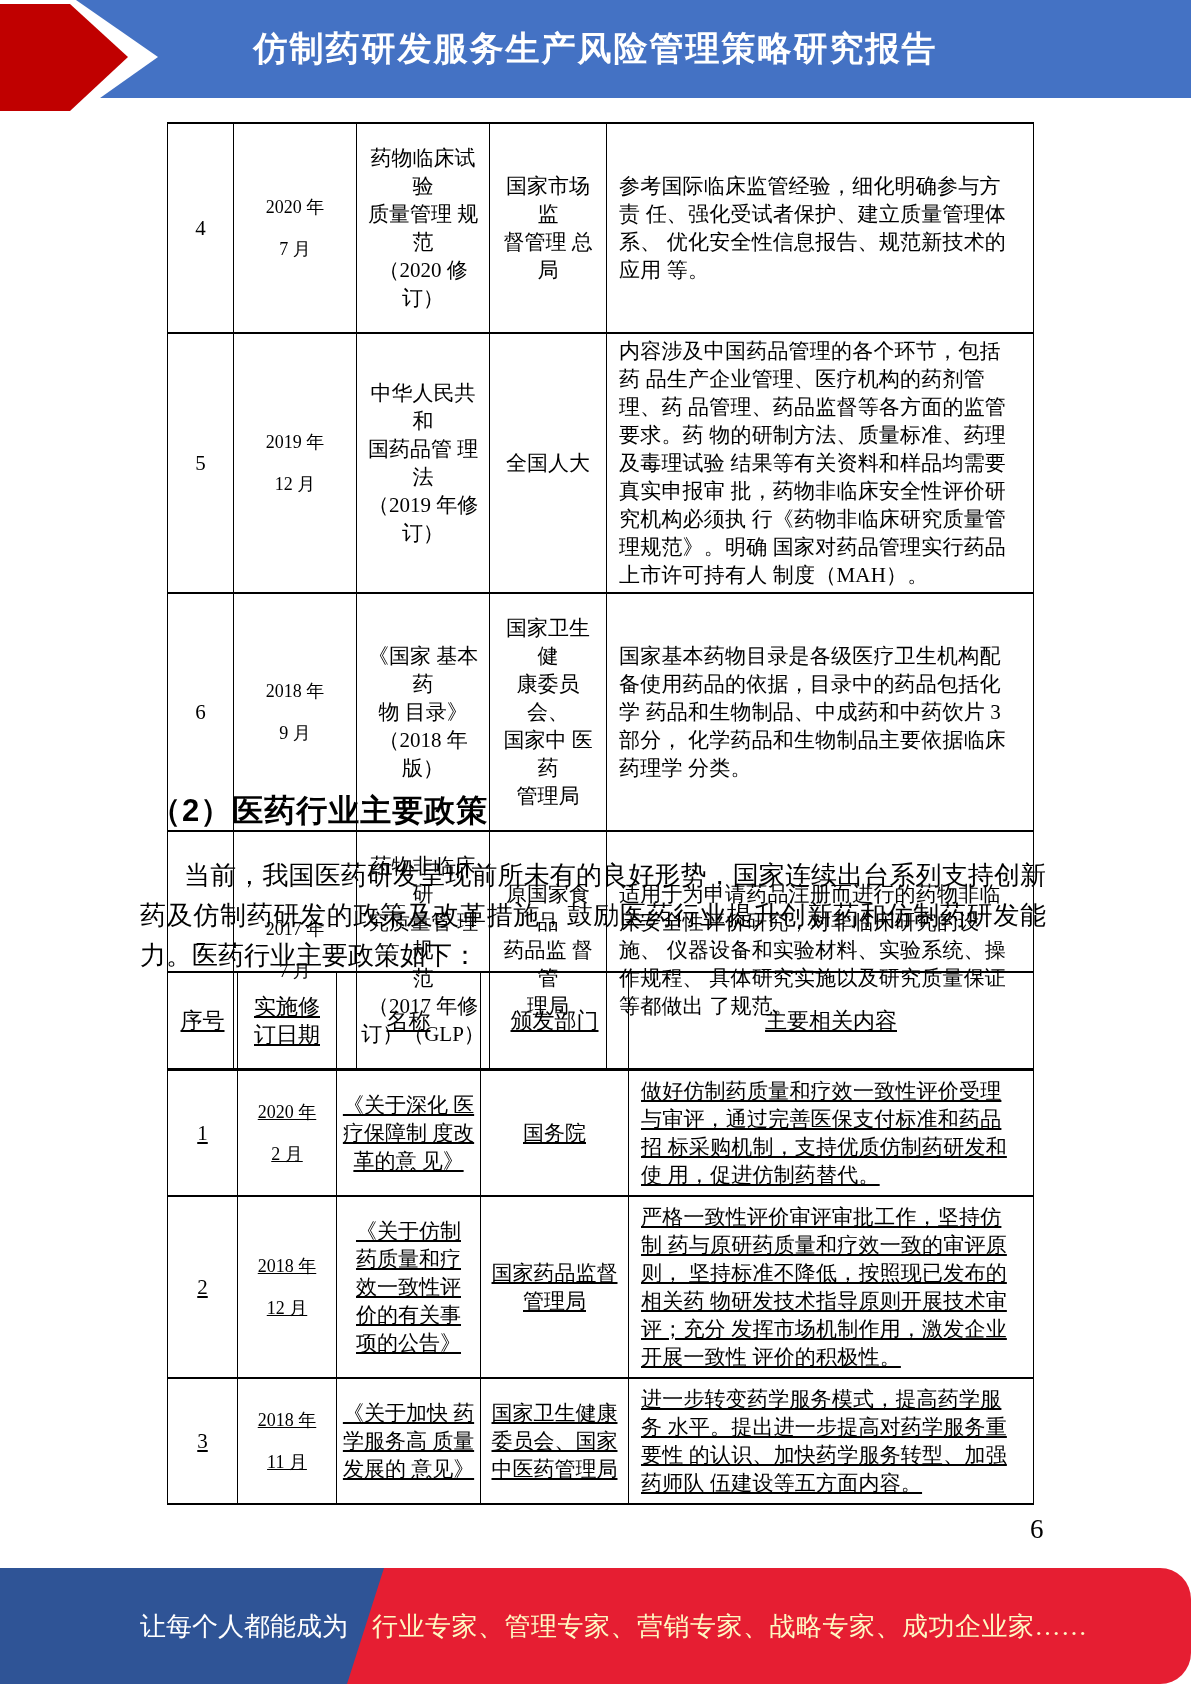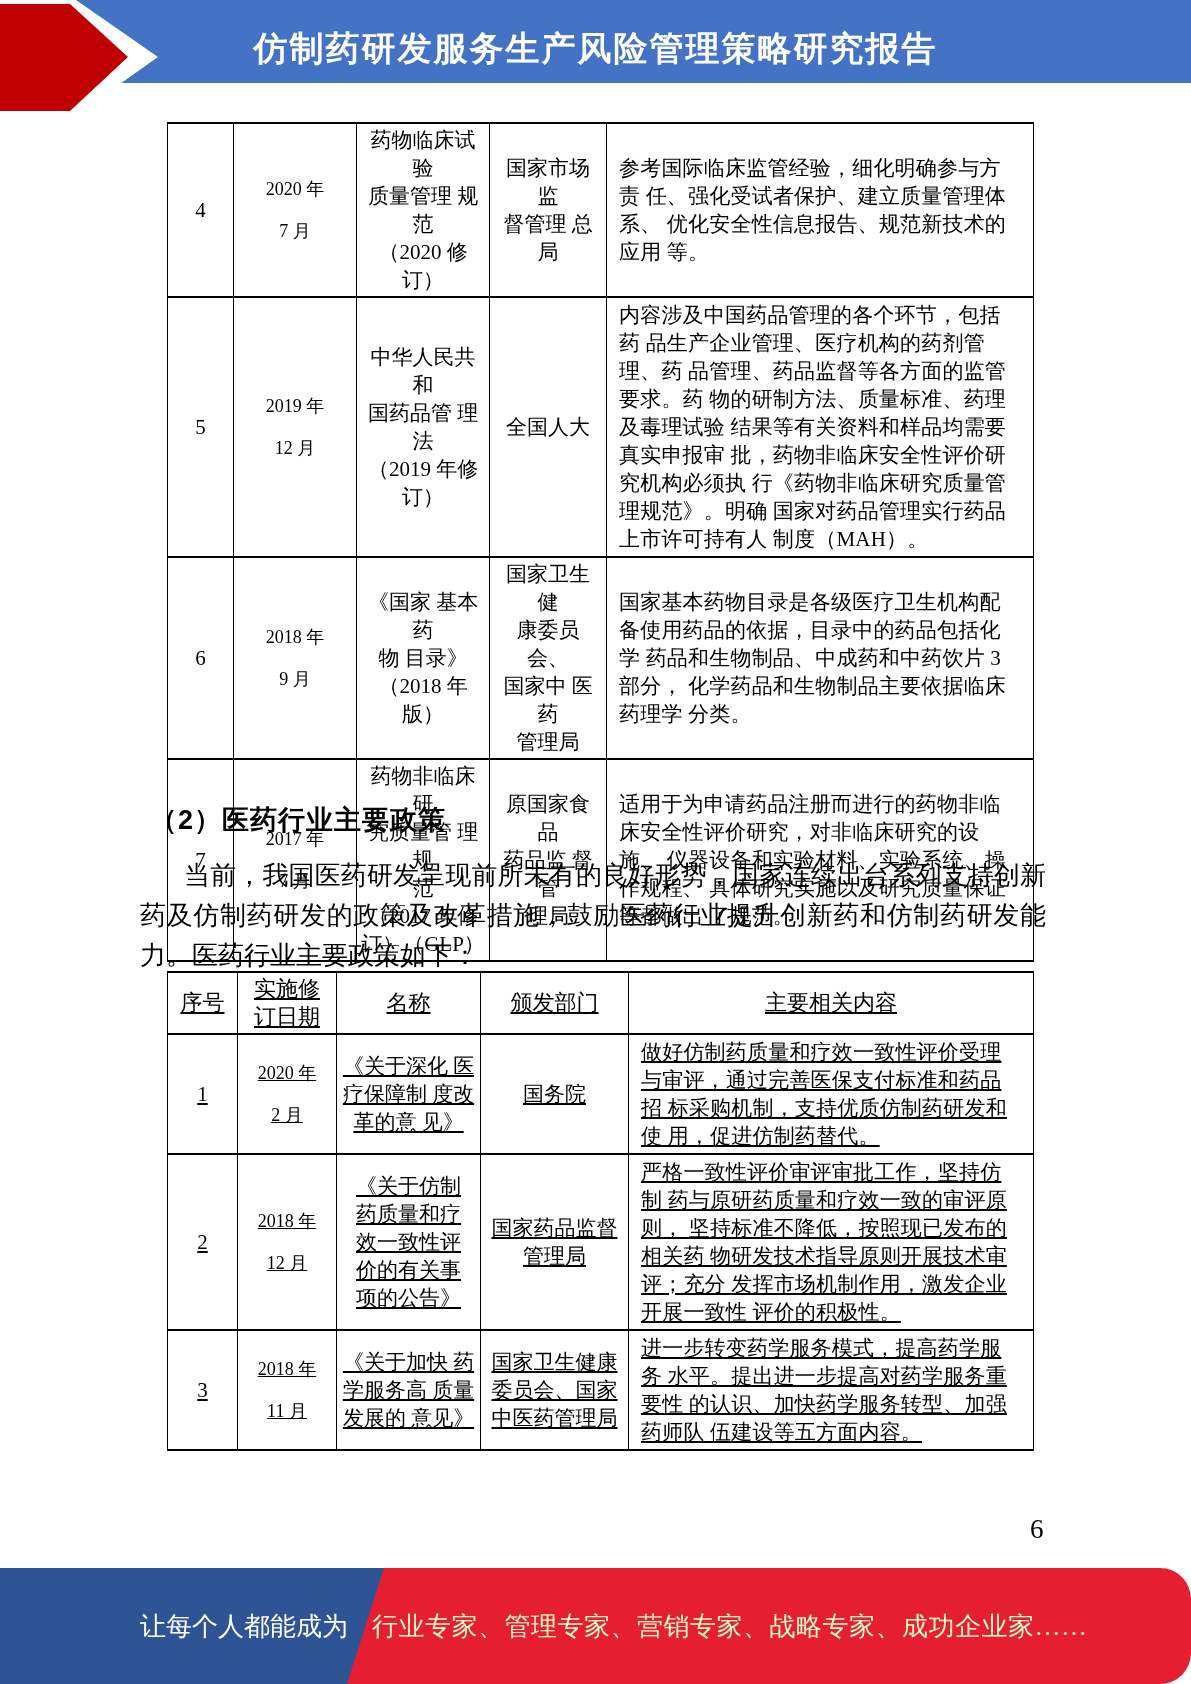--- a/index.html
+++ b/index.html
@@ -1,45 +1,45 @@
 <!DOCTYPE html>
 <html style="--header-blue: #4472c4; --arrow-red: #c00000; --footer-blue: #2f5496; --footer-red: #e61e32;"><head>
 <meta charset="utf-8">
 <style>
   html,body{margin:0;padding:0;background:#e9e9e9;}
   .page{position:relative;width:1191px;height:1684px;margin:0 auto;background:#fff;overflow:hidden;
         font-family:"Liberation Serif","DejaVu Serif",serif;color:#000;}
 
   
-  .banner{position:absolute;left:0;top:0;width:100%;height:83px;background:var(--header-blue,#4472c4);}
+  .banner{position:absolute;left:0;top:0;width:100%;height:98px;background:var(--header-blue,#4472c4);}
   .arrow-white{position:absolute;left:0;top:0;width:158px;height:115px;background:#fff;
         clip-path:polygon(0 0,76px 0,158px 57px,76px 115px,0 115px);}
   .arrow-red{position:absolute;left:0;top:0;width:158px;height:115px;background:var(--arrow-red,#c00000);
         clip-path:polygon(0 4px,70px 4px,128px 57px,70px 111px,0 111px);}
   .banner-title{position:absolute;left:0;right:0;top:26px;text-align:center;
         font-family:"Liberation Sans","DejaVu Sans",sans-serif;font-weight:bold;
         font-size:34px;color:#fff;letter-spacing:2px;}
 
   
   table{border-collapse:collapse;table-layout:fixed;position:absolute;left:167px;}
   .t1{top:122px;width:866px;}
   .t2{top:971px;width:866px;text-decoration:underline;}
   td,th{border-left:1px solid #000;border-right:1px solid #000;
         border-top:2px solid #000;border-bottom:2px solid #000;
-        padding:2px 4px;font-size:21px;line-height:28px;vertical-align:middle;font-weight:normal;}
+        padding:20px 4px;font-size:21px;line-height:28px;vertical-align:middle;font-weight:normal;}
   .c-num,.c-date,.c-name,.c-dept,.th-c{text-align:center;}
   .c-date{font-size:18px;line-height:42px;}
   .c-content{text-align:left;padding:3px 12px;letter-spacing:0.2px;}
   .pre{white-space:pre-line;}
   .t2 th{font-size:22px;}
 
   
   .section-heading{position:absolute;left:150px;top:790px;
         font-family:"Liberation Sans","DejaVu Sans",sans-serif;font-weight:bold;
-        font-size:27px;letter-spacing:1px;margin-top:12px;}
+        font-size:31px;letter-spacing:1px;}
   .para{position:absolute;left:140px;top:856px;width:906px;
         font-size:26px;line-height:40px;text-indent:44px;text-align:justify;}
 
   
   .page-num{position:absolute;left:1030px;top:1514px;font-size:27px;}
 
   
   .footer{position:absolute;left:0;top:1568px;width:100%;height:116px;background:var(--footer-red,#e61e32);border-radius:31px;}
   .footer-blue{position:absolute;left:0;top:0;width:384px;height:116px;background:var(--footer-blue,#2f5496);
         clip-path:polygon(0 0,100% 0,calc(100% - 37px) 100%,0 100%);}

